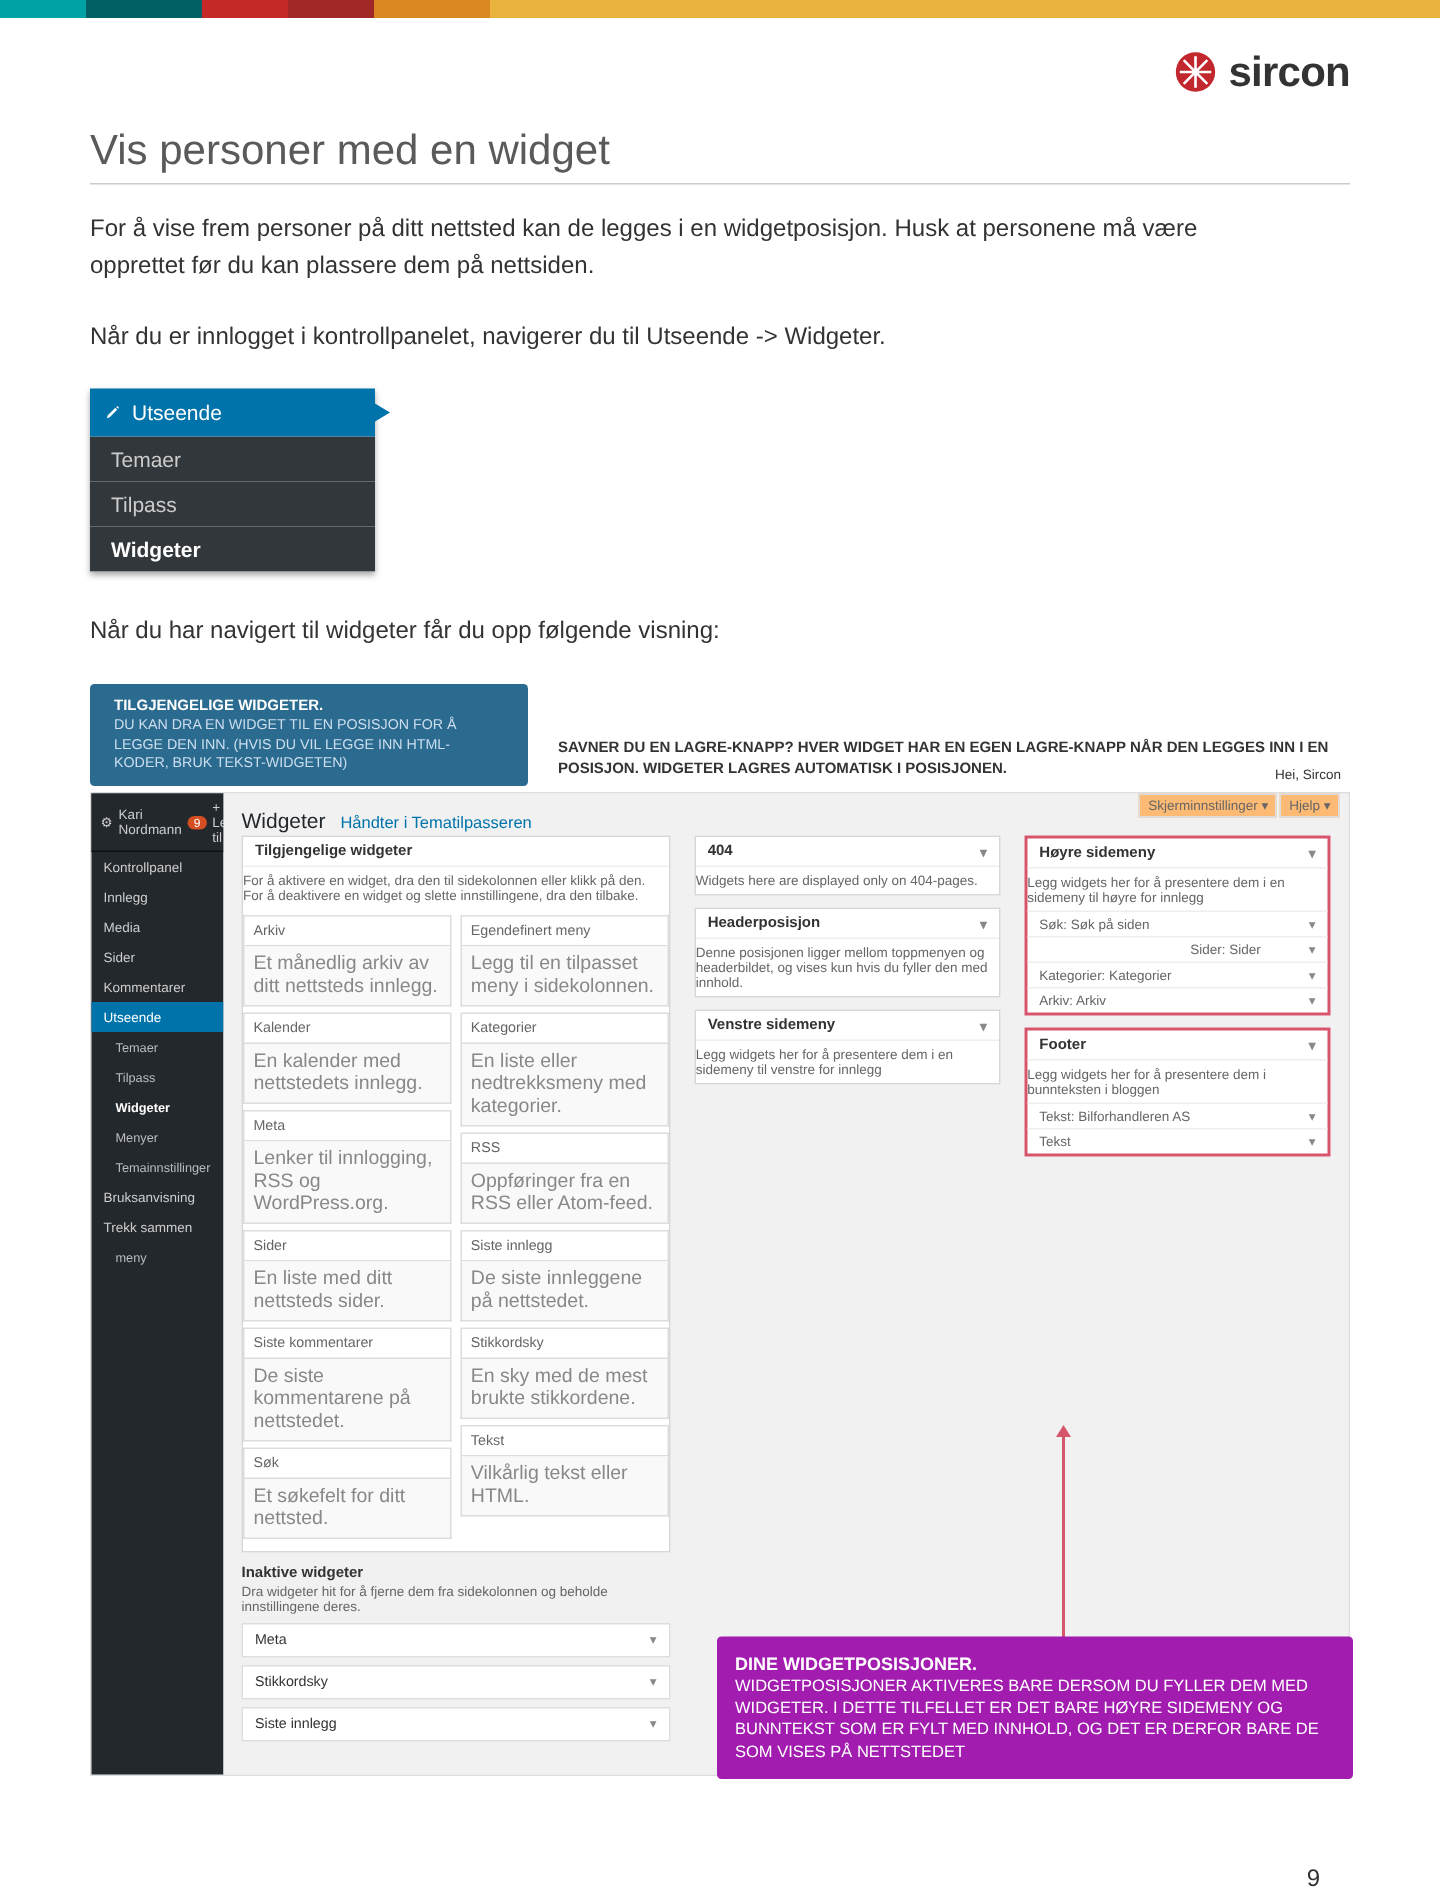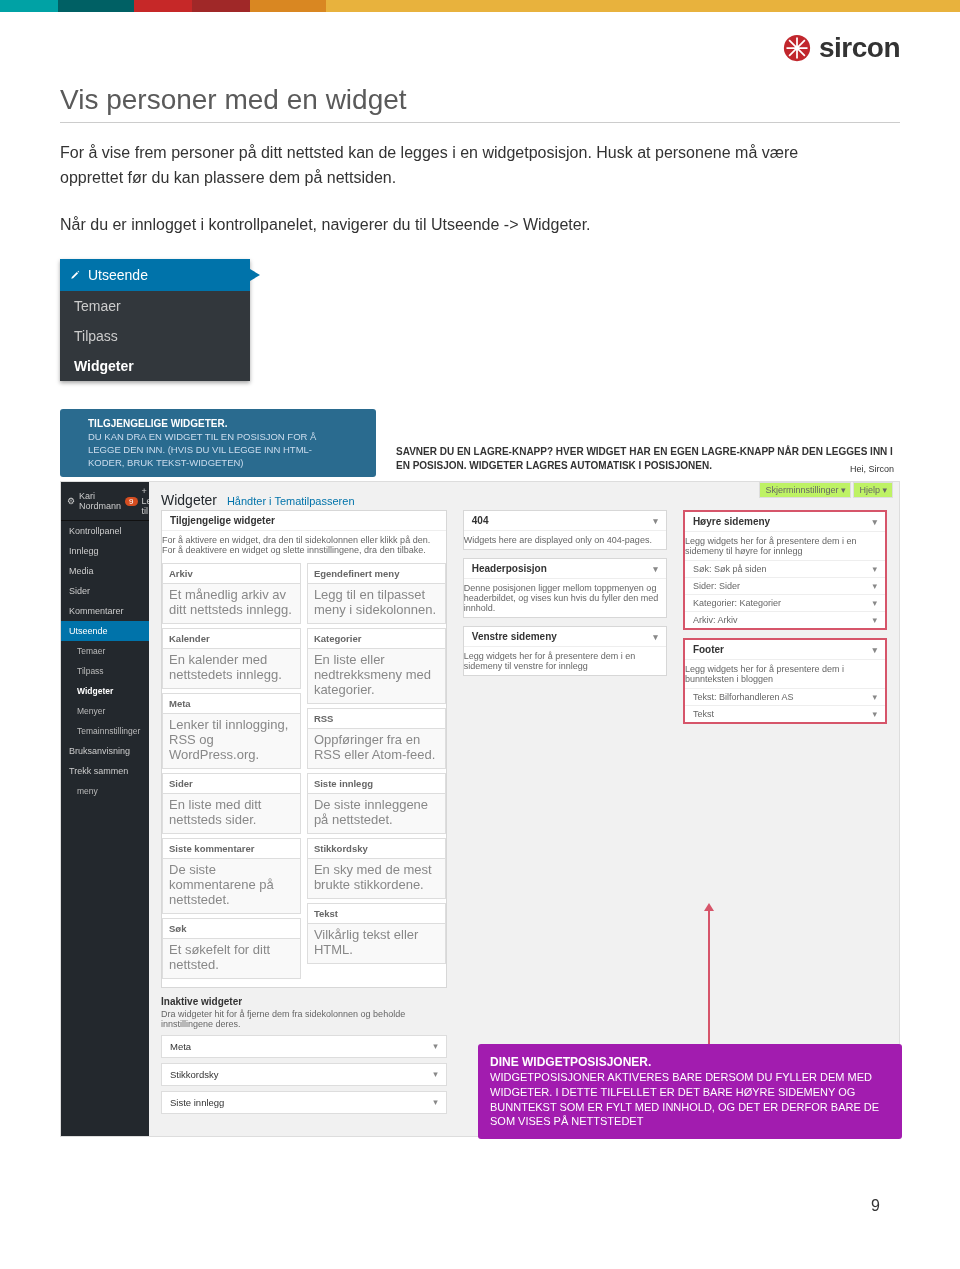--- a/index.html
+++ b/index.html
@@ -85,21 +85,21 @@
     color:#333;
   }
   .callout-top {
     display:flex;align-items:flex-start;gap:20px;margin-bottom:4px;
   }
   .callout-blue {
     width: 260px;
     background:#2a6b8f;
     color:#fff;
     border-radius:3px;
-    padding:8px 28px;
+    padding:8px 16px;
     line-height:1.35;
   }
   .callout-blue b { color:#fff; }
   .callout-blue span.sub { color:#cde; font-size:9.5px; display:block;}
   .callout-right-note {
     flex:1;margin-top:36px;font-size:10px;font-weight:700;color:#333;line-height:1.35;
   }
 
   .wp-app {
     display:flex;
@@ -124,27 +124,27 @@
   .wp-subtle{font-size:9px;color:#666;margin:0 0 6px 0;}
   .wp-cols{display:flex;gap:16px;}
   .col {flex:1;}
   .panel-box{background:#fff;border:1px solid #d7d7d7;margin-bottom:8px;}
   .panel-box .hd{padding:4px 8px;font-weight:700;font-size:10px;border-bottom:1px solid #eee;display:flex;justify-content:space-between;align-items:center;}
   .panel-box .bd{padding:4px 0;font-size:9px;color:#666;}
   .panel-box .bd.tight{padding:3px 8px;}
   .red-outline{border:2px solid #d6556a;}
   .two-columns{display:flex;gap:6px;}
   .two-columns > .col-half{flex:1;}
-  .widget-tile{background:#fff;border:1px solid #ddd;padding:4px 6px;font-size:9.5px;margin-bottom:0;font-weight:bold;}
+  .widget-tile{background:#fff;border:1px solid #ddd;padding:4px 6px;font-size:9.5px;margin-bottom:0;}
   .widget-desc{font-size:13px;color:#888;padding:3px 6px 6px 6px;border:1px solid #ddd;border-top:none;margin-bottom:4px;background:#f9f9f9;}
   .inactive-block .wtile{background:#fff;border:1px solid #ddd;padding:5px 8px;display:flex;justify-content:space-between;margin-bottom:5px;font-size:9.5px;}
   .tiny-caret{color:#888;font-size:9px;}
   .greeting{position:absolute;right:6px;top:-17px;font-size:9px;color:#333;}
   .top-tabs{position:absolute;right:6px;top:0px;font-size:9px;color:#666;display:flex;gap:2px;}
-  .top-tabs span{border:1px solid #ddd;background:#bef264;padding:2px 5px;}
+  .top-tabs span{border:1px solid #ddd;background:#fdba74;padding:2px 5px;}
 
   .callout-red {
     margin-top:0;
     width:400px;
     background:#a21caf;
     color:#fff;
     border-radius:3px;
     padding:10px 12px;
     line-height:1.35;
     font-size:11px;
@@ -197,20 +197,21 @@
       <svg class="ic" viewBox="0 0 16 16">
           <path fill="#fff" d="M2 14l3-1 8-8-2-2-8 8-1 3zM12 2l2 2 1-1-2-2-1 1z"></path>
         </svg>
       <span>Utseende</span>
     </div>
     <div class="sp-sub">Temaer</div>
     <div class="sp-sub">Tilpass</div>
     <div class="sp-sub active">Widgeter</div>
   </div>
 
+  <p class="intro">Når du har navigert til widgeter får du opp følgende visning:</p>
 
   <div class="wp-wrap">
     <div class="callout-top">
       <div style="position:relative;">
         <div class="callout-blue">
           <b>TILGJENGELIGE WIDGETER.</b>
           <span class="sub">DU KAN DRA EN WIDGET TIL EN POSISJON FOR Å LEGGE DEN INN. (HVIS DU VIL LEGGE INN HTML-KODER, BRUK TEKST-WIDGETEN)</span>
         </div>
       </div>
       <div class="callout-right-note">SAVNER DU EN LAGRE-KNAPP? HVER WIDGET HAR EN EGEN LAGRE-KNAPP NÅR DEN LEGGES INN I EN POSISJON. WIDGETER LAGRES AUTOMATISK I POSISJONEN.</div>
@@ -332,21 +333,21 @@
               </div>
 
             <div class="col" id="right-col">
                 <div class="panel-box red-outline">
                   <div class="hd">Høyre sidemeny<span class="tiny-caret">▾</span></div>
                   <div class="bd">Legg widgets her for å presentere dem i en sidemeny til høyre for innlegg</div>
                   <div class="bd tight" style="border-top: 1px solid rgb(238, 238, 238); display: flex; justify-content: space-between;">
                     <span>Søk: Søk på siden</span>
                     <span class="tiny-caret">▾</span>
                   </div>
-                  <div class="bd tight" style="border-top: 1px solid rgb(238, 238, 238); display: flex; justify-content: space-between;">
+                  <div class="bd tight" style="border-top: 1px solid rgb(238, 238, 238); display: flex; justify-content: flex-end; gap: 32px;">
                     <span>Sider: Sider</span>
                     <span class="tiny-caret">▾</span>
                   </div>
                   <div class="bd tight" style="border-top: 1px solid rgb(238, 238, 238); display: flex; justify-content: space-between;">
                     <span>Kategorier: Kategorier</span>
                     <span class="tiny-caret">▾</span>
                   </div>
                   <div class="bd tight" style="border-top: 1px solid rgb(238, 238, 238); display: flex; justify-content: space-between; text-align: right;">
                     <span>Arkiv: Arkiv</span>
                     <span class="tiny-caret">▾</span>

